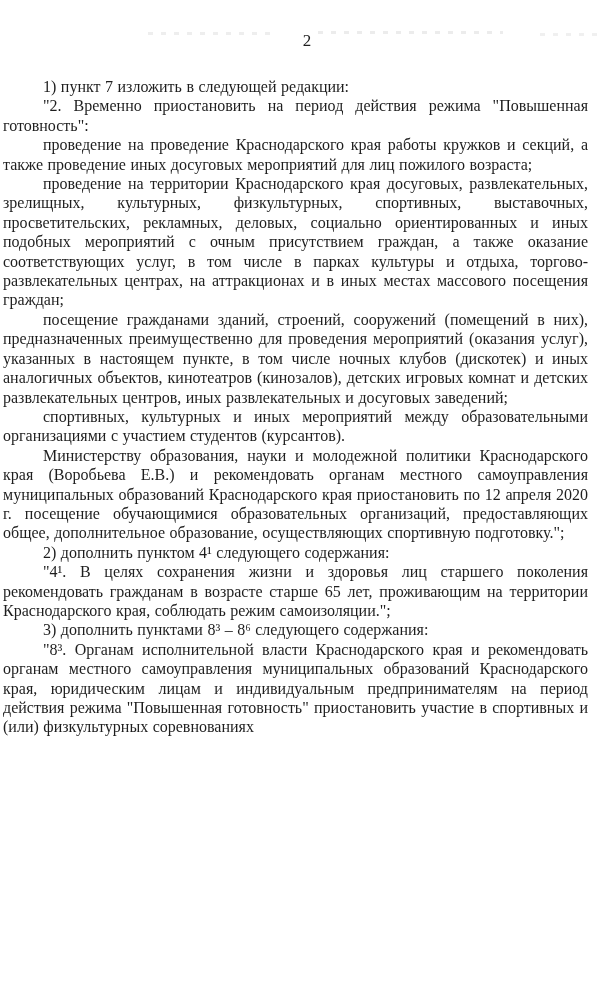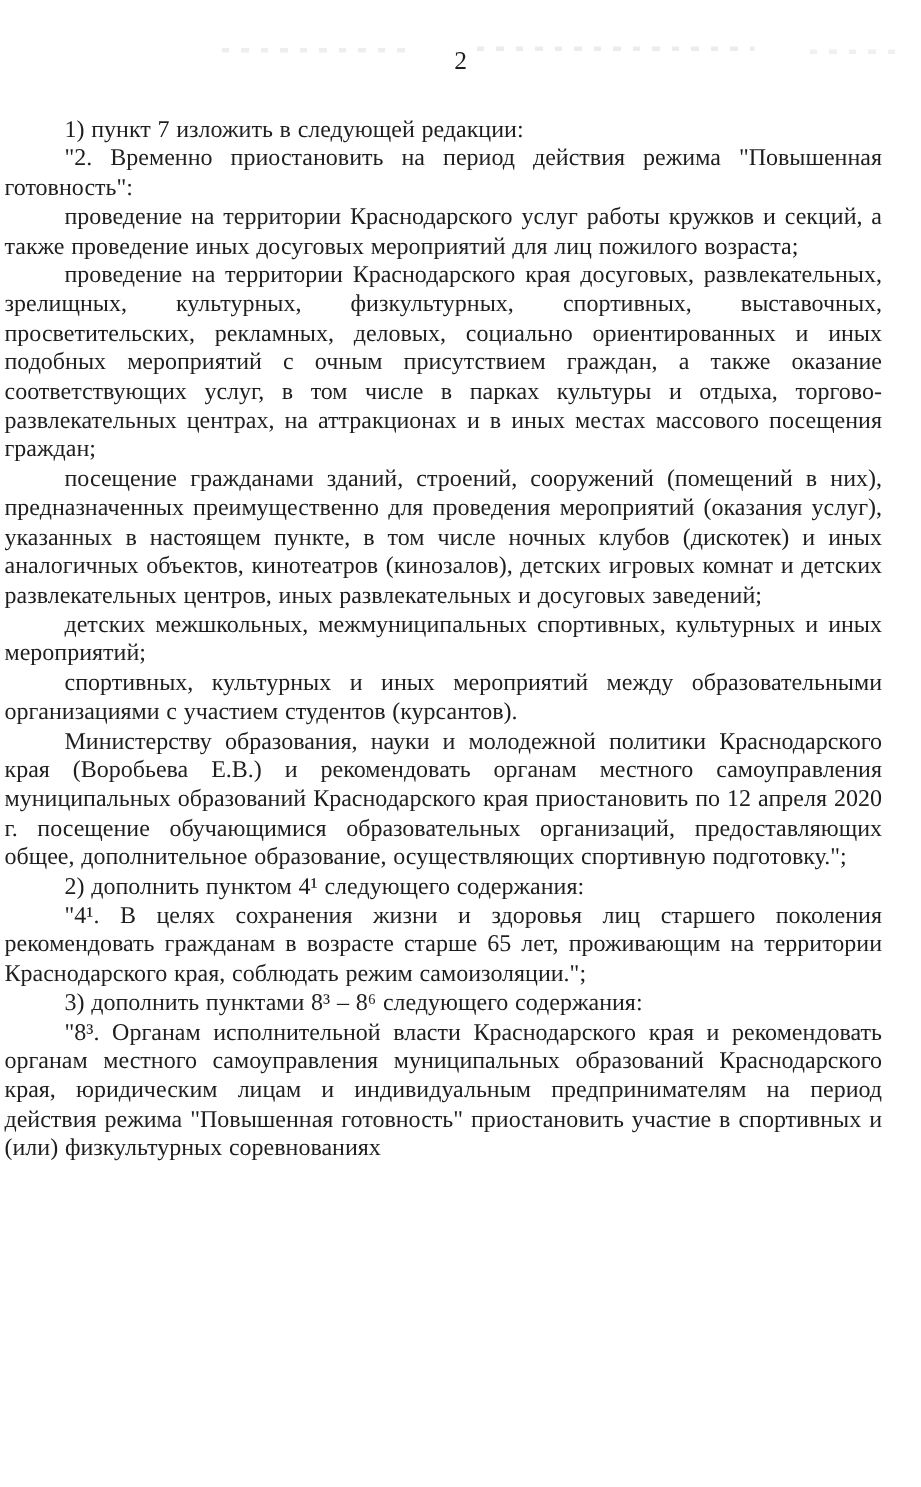--- a/index.html
+++ b/index.html
@@ -49,24 +49,23 @@
 <div class="page">
   <div class="scan-artifact a1"></div>
   <div class="scan-artifact a2"></div>
   <div class="scan-artifact a3"></div>
 
   <div class="page-number">2</div>
 
   <div class="content">
     <p>1) пункт 7 изложить в следующей редакции:</p>
     <p>"2. Временно приостановить на период действия режима "Повышенная готовность":</p>
-    <p>проведение на территории Краснодарского услуг работы кружков и секций, а также проведение иных  досуговых мероприятий для лиц пожилого возраста;</p>
+    <p>проведение на проведение Краснодарского края работы кружков и секций, а также проведение иных  досуговых мероприятий для лиц пожилого возраста;</p>
     <p>проведение на территории Краснодарского края досуговых, развлекательных, зрелищных, культурных, физкультурных, спортивных, выставочных, просветительских, рекламных, деловых, социально ориентированных и иных подобных мероприятий с очным присутствием граждан, а также оказание соответствующих услуг, в том числе в парках культуры и отдыха, торгово-развлекательных центрах, на аттракционах и в иных местах массового посещения граждан;</p>
     <p>посещение гражданами зданий, строений, сооружений (помещений в них), предназначенных преимущественно для проведения мероприятий (оказания услуг), указанных в настоящем пункте, в том числе ночных клубов (дискотек) и иных аналогичных объектов, кинотеатров (кинозалов), детских игровых комнат и детских развлекательных центров, иных развлекательных и досуговых заведений;</p>
-    <p>детских межшкольных, межмуниципальных спортивных, культурных и иных мероприятий;</p>
     <p>спортивных, культурных и иных мероприятий между образовательными организациями с участием студентов (курсантов).</p>
     <p>Министерству образования, науки и молодежной политики Краснодарского края (Воробьева Е.В.) и рекомендовать органам местного самоуправления муниципальных образований Краснодарского края приостановить по 12 апреля 2020 г. посещение обучающимися образовательных организаций, предоставляющих общее, дополнительное образование, осуществляющих спортивную подготовку.";</p>
     <p>2) дополнить пунктом 4¹ следующего содержания:</p>
     <p>"4¹. В целях сохранения жизни и здоровья лиц старшего поколения рекомендовать гражданам в возрасте старше 65 лет, проживающим на территории Краснодарского края, соблюдать режим самоизоляции.";</p>
     <p>3) дополнить пунктами 8³ – 8⁶  следующего содержания:</p>
     <p>"8³. Органам исполнительной власти Краснодарского края и рекомендовать органам местного самоуправления муниципальных образований Краснодарского края, юридическим лицам и индивидуальным предпринимателям на период действия режима "Повышенная готовность" приостановить участие в спортивных и (или) физкультурных соревнованиях</p>
   </div>
 </div>
 
 </body></html>

